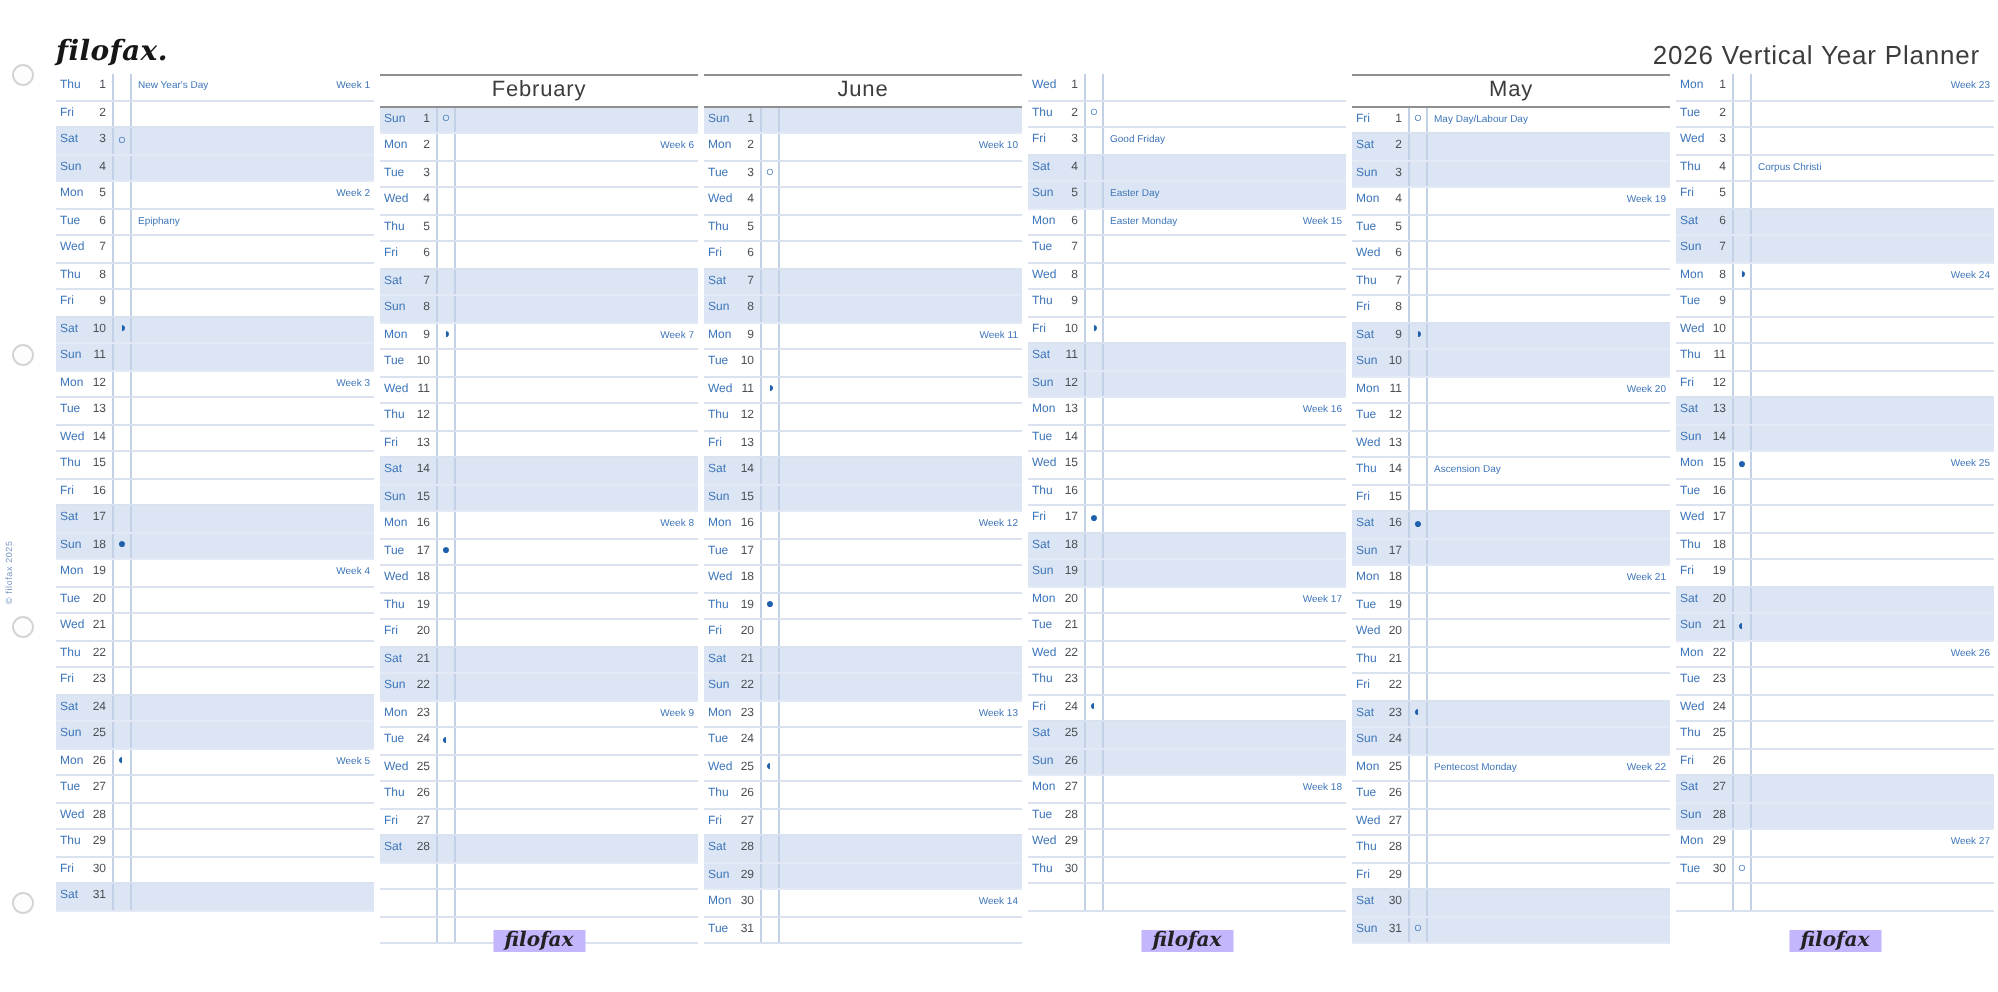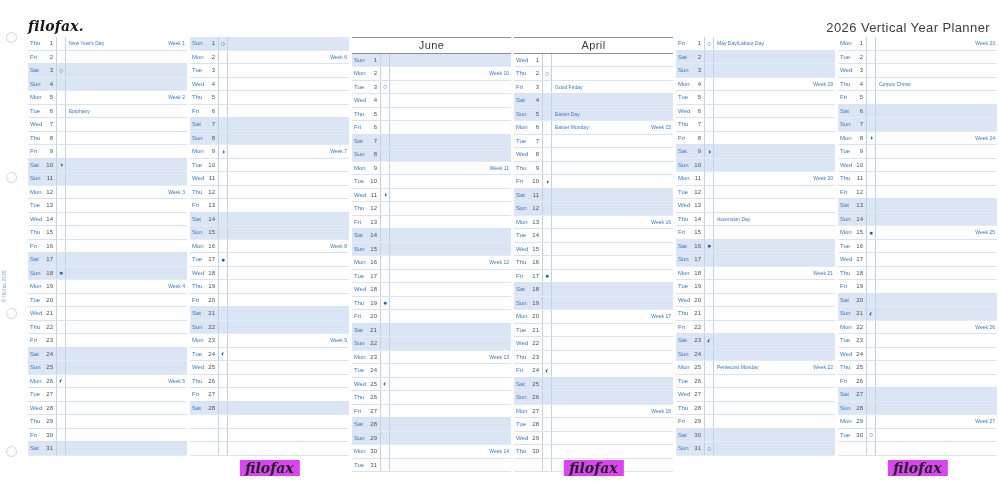--- a/index.html
+++ b/index.html
@@ -24,22 +24,22 @@
   .num{width:9px;font-size:6px;color:#4b5055;display:flex;align-items:center;
         justify-content:flex-end;}
   .moon{width:10px;margin-left:3px;box-sizing:border-box;border-left:1px solid #c3d1e6;
         border-right:1px solid #c3d1e6;display:flex;align-items:center;justify-content:center;
         font-size:7px;line-height:1;color:#1e5fae;}
   .note-area{flex:1;display:flex;align-items:center;justify-content:space-between;
         overflow:hidden;}
   .note{font-size:5px;color:#3e76ba;padding-left:3px;white-space:nowrap;}
   .week{font-size:5px;color:#3e76ba;padding-right:2px;white-space:nowrap;}
   .month-logo{position:absolute;left:50%;bottom:-4px;transform:translateX(-50%);
-        background:#d946ef;padding:0 6px;font-family:"DejaVu Serif",serif;font-style:italic;
-        font-weight:bold;font-size:14px;color:#222;text-align:center;}
+        background:#c4b5fd;padding:0 6px;font-family:"DejaVu Serif",serif;font-style:italic;
+        font-weight:bold;font-size:10px;color:#222;text-align:center;}
 </style>
 </head>
 <body>
 
 <div class="page">
   <div class="hole" style="top:32px"></div>
   <div class="hole" style="top:172px"></div>
   <div class="hole" style="top:308px"></div>
   <div class="hole" style="top:446px"></div>
 
@@ -325,20 +325,21 @@
           <span class="dow">Sat</span>
           <span class="num">31</span>
           <span class="moon"></span>
           <div class="note-area">
             <span class="note"></span>
             <span class="week"></span>
           </div>
         </div>
       </div>
       <div class="month">
+        <div class="month-name-bar">February</div>
         <div class="row weekend">
           <span class="dow">Sun</span>
           <span class="num">1</span>
           <span class="moon">○</span>
           <div class="note-area">
             <span class="note"></span>
             <span class="week"></span>
           </div>
         </div>
         <div class="row">
@@ -889,21 +890,20 @@
           <span class="dow">Tue</span>
           <span class="num">31</span>
           <span class="moon"></span>
           <div class="note-area">
             <span class="note"></span>
             <span class="week"></span>
           </div>
         </div>
       </div>
       <div class="month">
-        <div class="month-name-bar">April</div>
         <div class="row">
           <span class="dow">Wed</span>
           <span class="num">1</span>
           <span class="moon"></span>
           <div class="note-area">
             <span class="note"></span>
             <span class="week"></span>
           </div>
         </div>
         <div class="row">
@@ -1172,20 +1172,21 @@
           <span class="num"></span>
           <span class="moon"></span>
           <div class="note-area">
             <span class="note"></span>
             <span class="week"></span>
           </div>
         </div>
         <div class="month-logo">filofax</div>
       </div>
       <div class="month">
+        <div class="month-name-bar">May</div>
         <div class="row">
           <span class="dow">Fri</span>
           <span class="num">1</span>
           <span class="moon">○</span>
           <div class="note-area">
             <span class="note">May Day/Labour Day</span>
             <span class="week"></span>
           </div>
         </div>
         <div class="row weekend">

